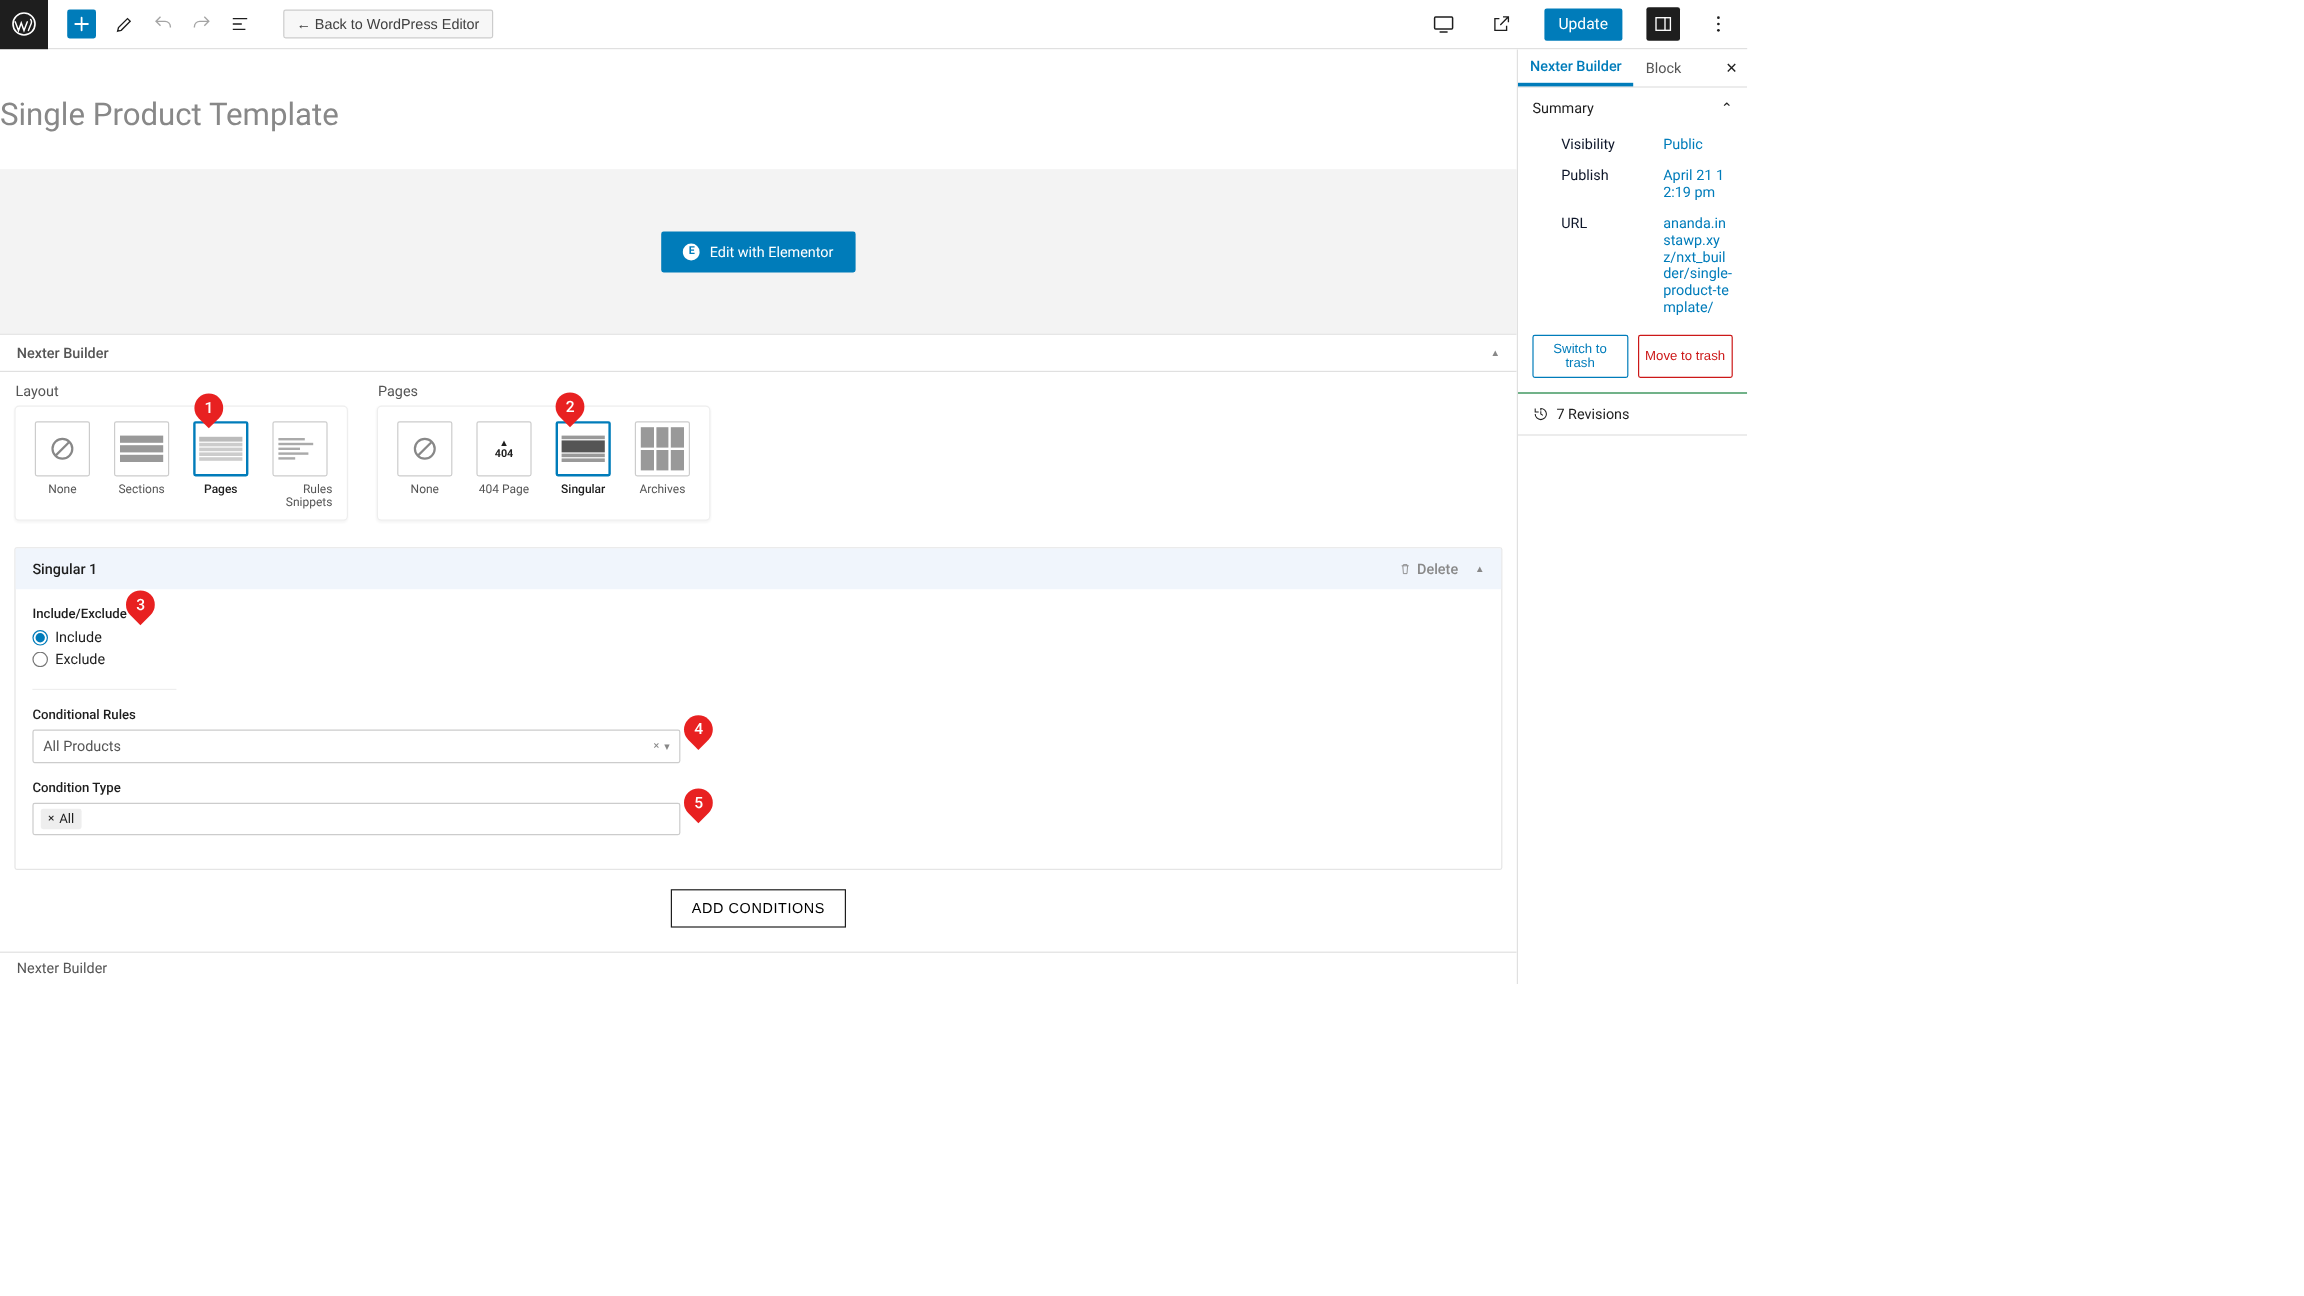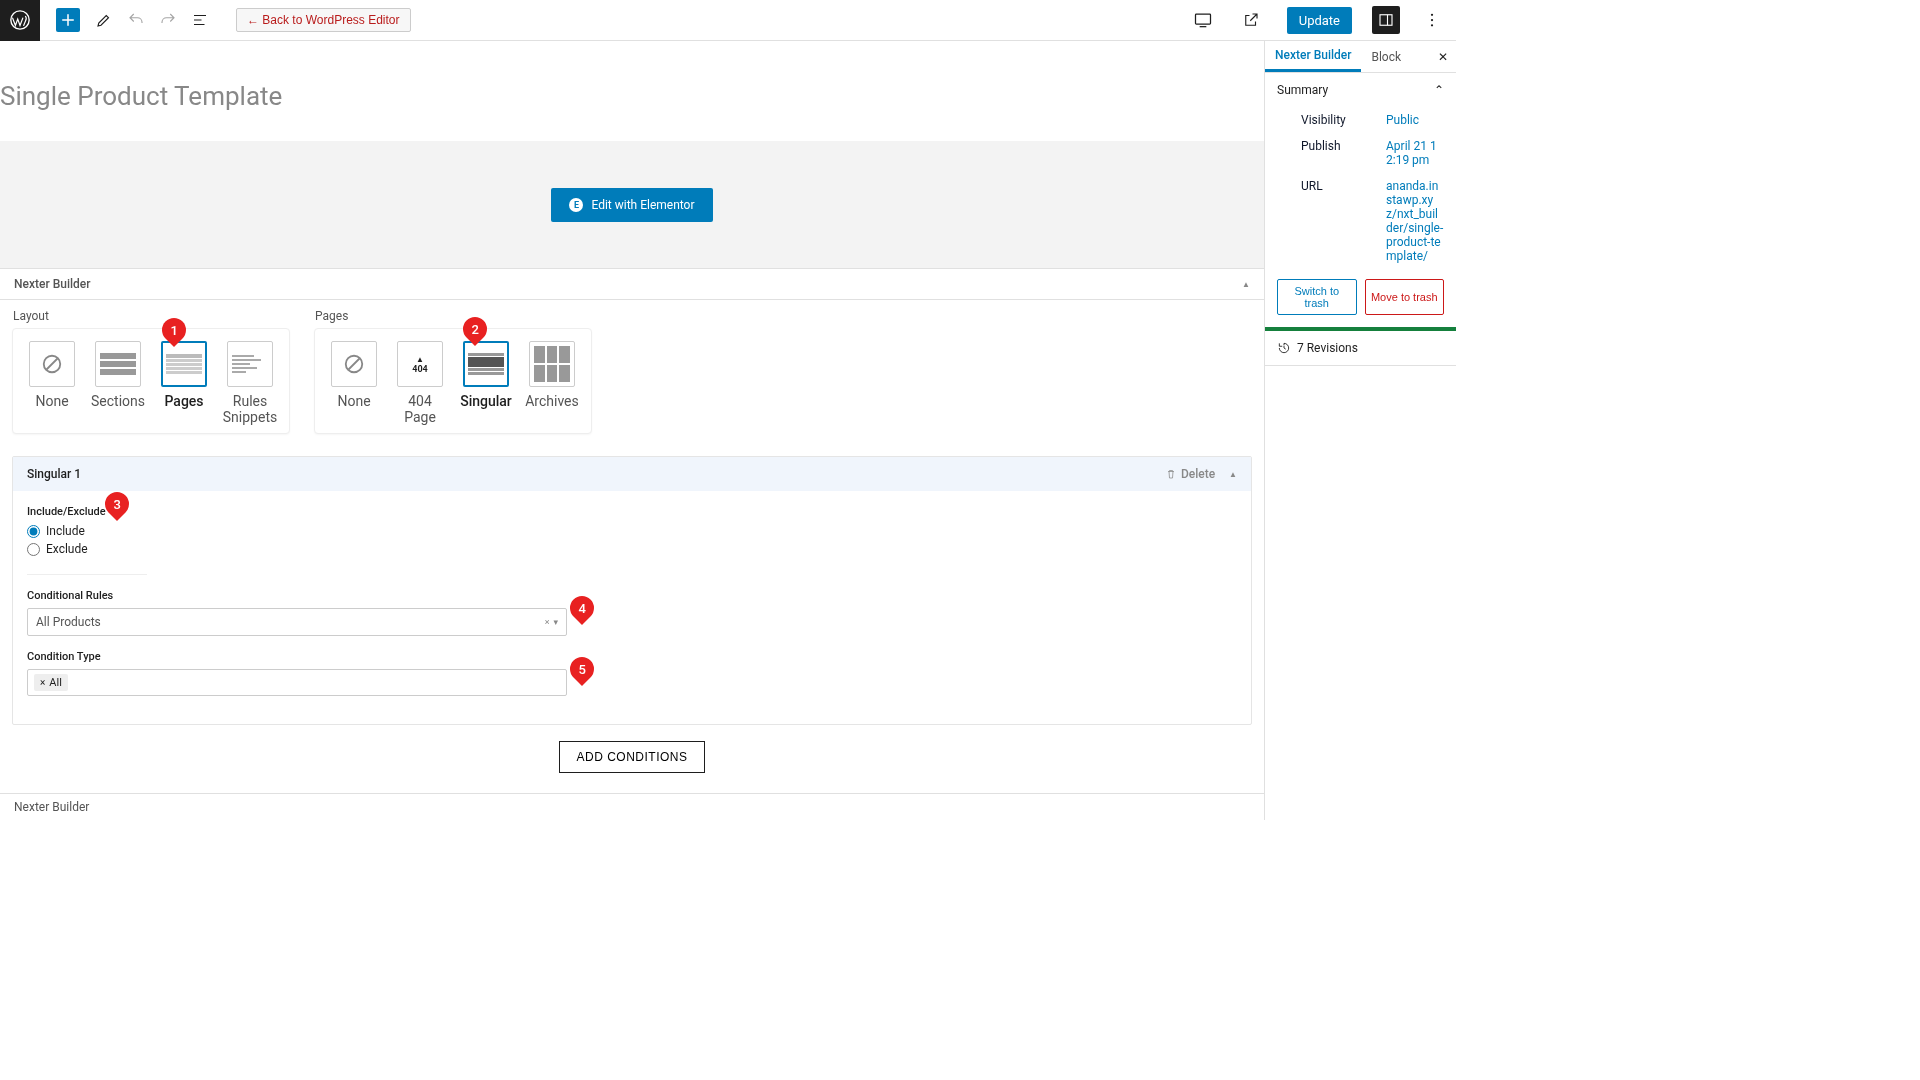--- a/index.html
+++ b/index.html
@@ -7,42 +7,42 @@
 .app { display: flex; flex-direction: column; height: 820px; width: 1456px; }
 
 
 .topbar { height: 41px; background: #fff; border-bottom: 1px solid #e0e0e0; display: flex; align-items: center; position: relative; }
 .wp-logo { width: 40px; height: 41px; background: #1e1e1e; display: flex; align-items: center; justify-content: center; }
 .wp-logo svg { width: 22px; height: 22px; }
 .add-btn { width: 24px; height: 24px; background: #007cba; display: flex; align-items: center; justify-content: center; margin: 0 8px 0 16px; border-radius: 2px; cursor: pointer; }
 .add-btn svg { width: 18px; height: 18px; }
 .tool-btn { width: 24px; height: 24px; display: flex; align-items: center; justify-content: center; margin: 0 4px; cursor: pointer; }
 .tool-btn.disabled { opacity: 0.4; }
-.back-wp { margin-left: 20px; padding: 4px 10px; border: 1px solid #ccc; border-radius: 2px; font-size: 12px; color: #b91c1c; background: #f7f7f7; cursor: pointer; }
+.back-wp { margin-left: 20px; padding: 4px 10px; border: 1px solid #ccc; border-radius: 2px; font-size: 12px; color: #404040; background: #f7f7f7; cursor: pointer; }
 .topbar-right { margin-left: auto; display: flex; align-items: center; gap: 16px; padding-right: 8px; }
 .tb-icon { width: 32px; height: 32px; display: flex; align-items: center; justify-content: center; cursor: pointer; }
 .update-btn { background: #007cba; color: #fff; padding: 6px 12px; border-radius: 2px; font-size: 13px; margin: 0 4px; cursor: pointer; }
 .sidebar-toggle { width: 28px; height: 28px; background: #1e1e1e; color: #fff; display: flex; align-items: center; justify-content: center; border-radius: 2px; cursor: pointer; }
 
 
 .main-row { display: flex; flex: 1; overflow: hidden; }
 .editor-area { flex: 1; display: flex; flex-direction: column; overflow-y: auto; }
 .title-area { padding: 40px 0 30px; text-align: left; }
 .page-title { font-size: 26px; font-weight: 400; color: #888; }
 .canvas-block { margin: 0; background: #f3f3f3; height: 205px; display: flex; align-items: center; justify-content: center; }
 .elementor-btn { background: #007cba; color: #fff; padding: 10px 18px; border-radius: 2px; display: flex; align-items: center; gap: 8px; font-size: 12px; cursor: pointer; }
 .elementor-btn .e-icon { width: 14px; height: 14px; background: #fff; border-radius: 50%; display: flex; align-items: center; justify-content: center; color: #007cba; font-size: 9px; font-weight: bold; }
 
 
 .sidebar { width: 192px; border-left: 1px solid #e0e0e0; background: #fff; display: flex; flex-direction: column; }
 .sb-tabs { display: flex; border-bottom: 1px solid #e0e0e0; height: 32px; align-items: center; position: relative; }
 .sb-tab { padding: 0 10px; font-size: 12px; color: #555; cursor: pointer; height: 100%; display: flex; align-items: center; }
 .sb-tab.active { color: #007cba; border-bottom: 3px solid #007cba; font-weight: 500; }
 .sb-close { margin-left: auto; padding: 0 8px; cursor: pointer; font-size: 12px; }
-.sb-section { border-bottom: 4px solid #15803d; }
+.sb-section { border-bottom: 1px solid #15803d; }
 .sb-header { display: flex; justify-content: space-between; align-items: center; padding: 10px 12px; font-size: 12px; cursor: pointer; }
 .sb-body { padding: 0 12px 12px; }
 .sb-row { display: flex; padding: 6px 0; font-size: 12px; }
 .sb-row .label { width: 60px; color: #0f172a; margin-left: 24px; }
 .sb-row .value { flex: 1; }
 .sb-row .link { color: #007cba; cursor: pointer; word-break: break-all; margin-left: 25px; }
 .sb-btn-row { display: flex; gap: 8px; margin-top: 10px; }
 .sb-btn { flex: 1; padding: 5px 4px; border: 1px solid; border-radius: 2px; font-size: 11px; text-align: center; background: #fff; cursor: pointer; }
 .sb-btn.draft { color: #007cba; border-color: #007cba; }
 .sb-btn.trash { color: #cc1818; border-color: #cc1818; }
@@ -54,21 +54,21 @@
 .nexter-hdr .tri { font-size: 8px; color: #888; cursor: pointer; }
 .nexter-body { padding: 12px; }
 
 .option-groups { display: flex; gap: 24px; }
 .opt-group { background: #fff; border: 1px solid #eee; border-radius: 4px; padding: 12px 12px 8px; position: relative; box-shadow: 0 1px 2px rgba(0,0,0,0.04); }
 .opt-group-label { font-size: 12px; color: #555; position: absolute; top: -20px; left: 0; }
 .opt-row { display: flex; gap: 12px; }
 .opt-item { display: flex; flex-direction: column; align-items: center; width: 54px; cursor: pointer; }
 .opt-thumb { width: 46px; height: 46px; border: 1px solid #ccc; border-radius: 2px; display: flex; align-items: center; justify-content: center; background: #fff; margin-bottom: 6px; }
 .opt-thumb.selected { border: 2px solid #007cba; }
-.opt-item-label { font-size: 14px; color: #555; text-align: center; }
+.opt-item-label { font-size: 10px; color: #555; text-align: right; }
 .opt-item.selected .opt-item-label { color: #1e1e1e; font-weight: 500; }
 
 .thumb-none svg { width: 22px; height: 22px; }
 .thumb-sections { display: flex; flex-direction: column; gap: 2px; padding: 4px; }
 .thumb-sections div { height: 6px; background: #999; }
 .thumb-pages { display: flex; flex-direction: column; gap: 1px; padding: 3px; width: 100%; }
 .thumb-pages .hdr { height: 4px; background: #bbb; }
 .thumb-pages .row { height: 3px; background: #ccc; }
 .thumb-code { display: flex; flex-direction: column; gap: 2px; padding: 4px; align-items: flex-start; width: 100%; }
 .thumb-code div { height: 2px; background: #aaa; }

